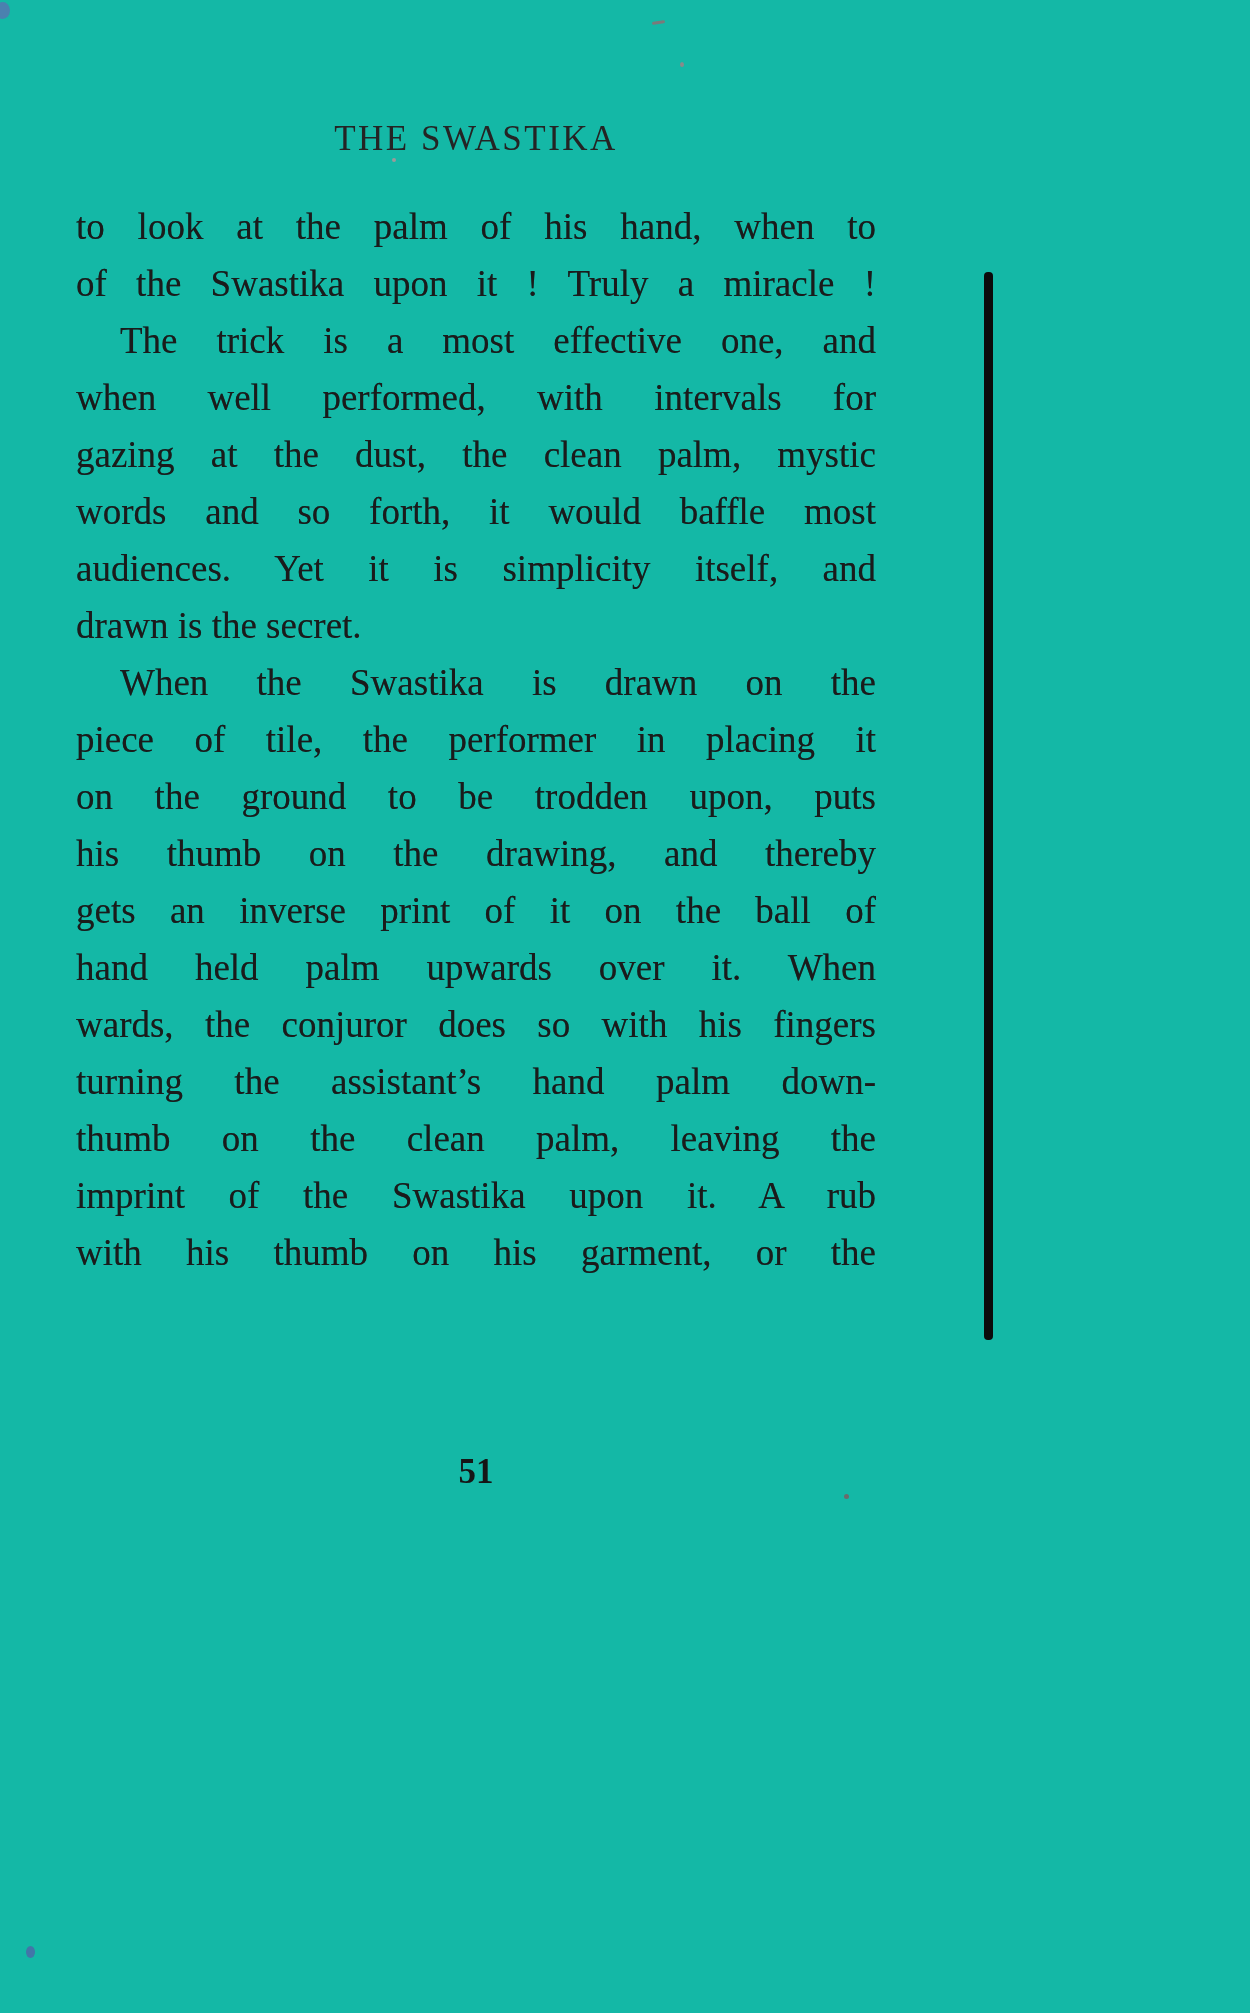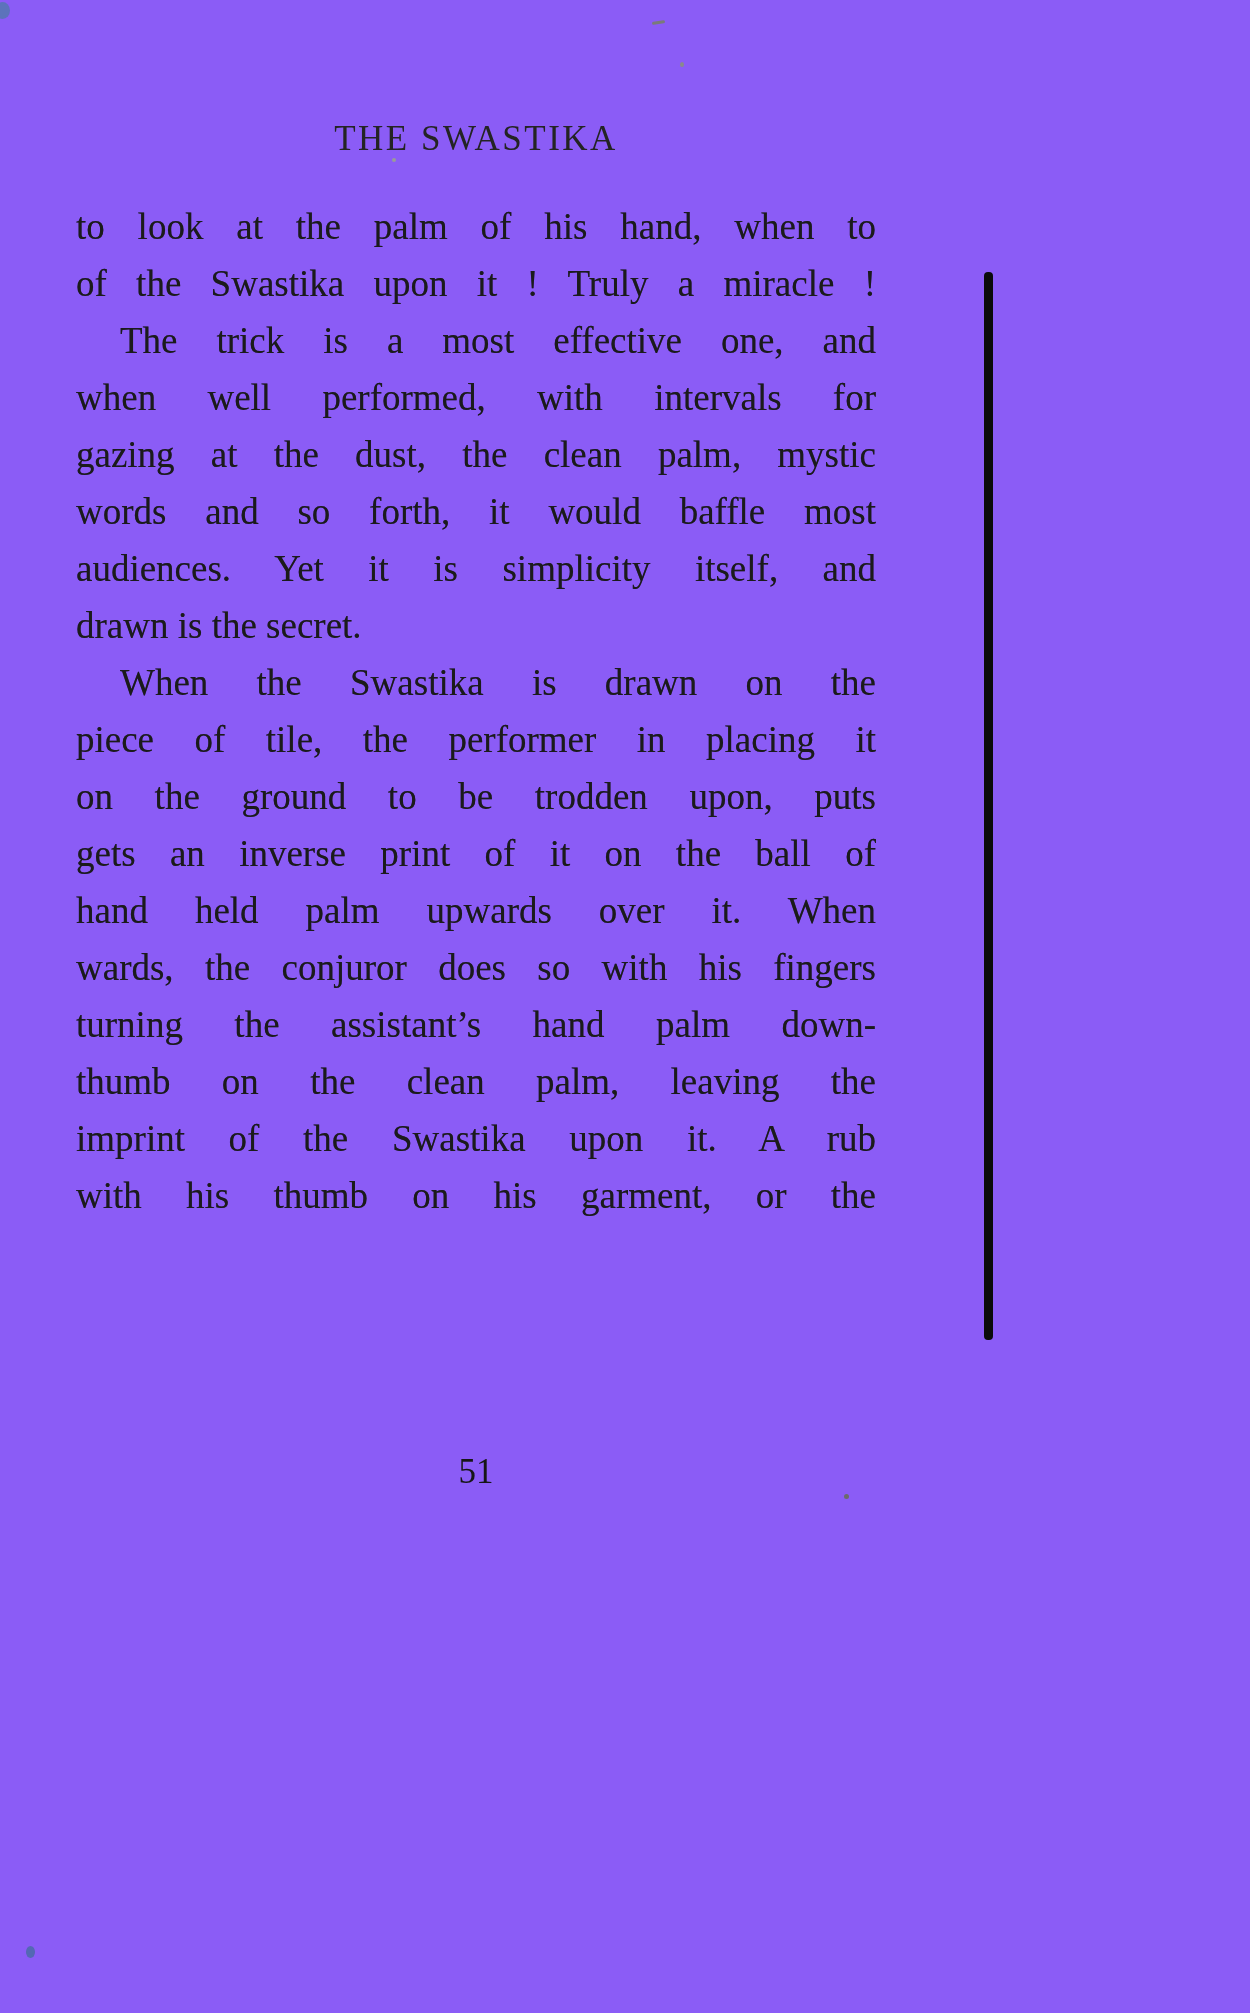--- a/index.html
+++ b/index.html
@@ -1,20 +1,20 @@
 <!DOCTYPE html>
 <html><head>
 <meta charset="utf-8">
 <style>
   html, body { margin: 0; padding: 0; background: #e9e9e7; }
   .page {
     position: relative;
     width: 1250px;
     height: 2013px;
-    background: #8b5cf6;
+    background: #14b8a6;
     overflow: hidden;
     font-family: "Liberation Serif", "DejaVu Serif", serif;
     color: #1b1b1b;
   }
   .content {
     position: absolute;
     left: 76px;
     top: 0;
     width: 800px;
   }
@@ -42,21 +42,21 @@
   }
   .line.last { text-align-last: left; }
   .line.indent { text-indent: 44px; }
   .page-number {
     position: absolute;
     left: 76px;
     top: 1452px;
     width: 800px;
     text-align: center;
     font-size: 35px;
-    font-weight: normal;
+    font-weight: bold;
     color: #161616;
   }
   .gutter-bar {
     position: absolute;
     left: 984px;
     top: 272px;
     width: 9px;
     height: 1068px;
     background: #0b0b0b;
     border-radius: 4px;
@@ -90,20 +90,21 @@
         <div class="line">gazing at the dust, the clean palm, mystic</div>
         <div class="line">words and so forth, it would baffle most</div>
         <div class="line">audiences.  Yet it is simplicity itself, and</div>
         <div class="line last">drawn is the secret.</div>
       </div>
 
       <div class="paragraph">
         <div class="line indent">When the Swastika is drawn on the</div>
         <div class="line">piece of tile, the performer in placing it</div>
         <div class="line">on the ground to be trodden upon, puts</div>
+        <div class="line">his thumb on the drawing, and thereby</div>
         <div class="line">gets an inverse print of it on the ball of</div>
         <div class="line">hand held palm upwards over it.  When</div>
         <div class="line">wards, the conjuror does so with his fingers</div>
         <div class="line">turning the assistant’s hand palm down-</div>
         <div class="line">thumb on the clean palm, leaving the</div>
         <div class="line">imprint of the Swastika upon it.  A rub</div>
         <div class="line">with his thumb on his garment, or the</div>
       </div>
 
     </div>

